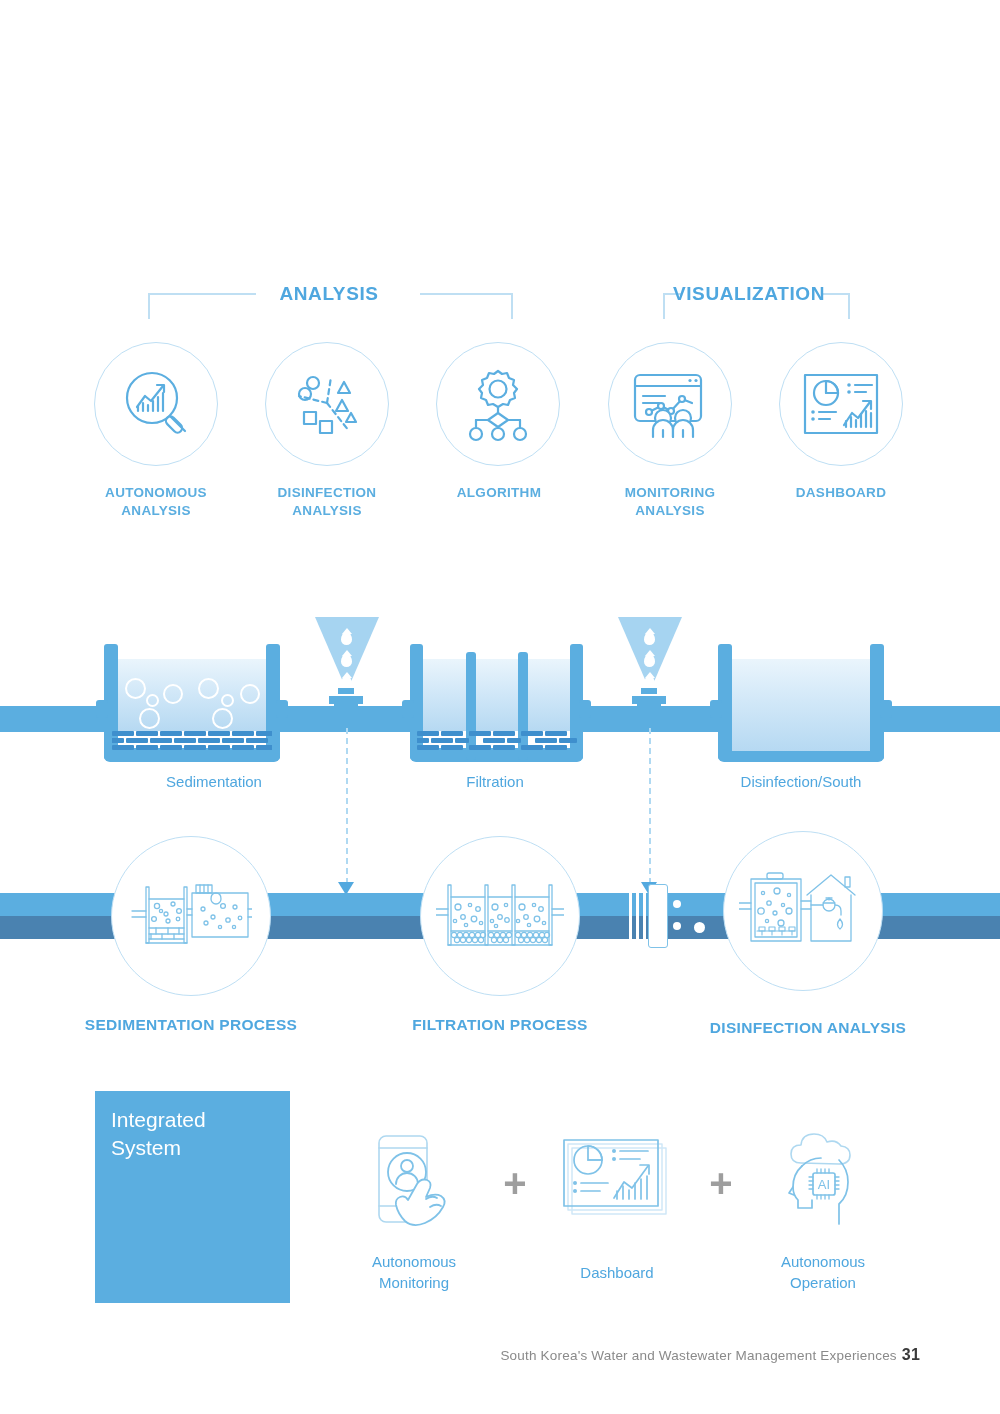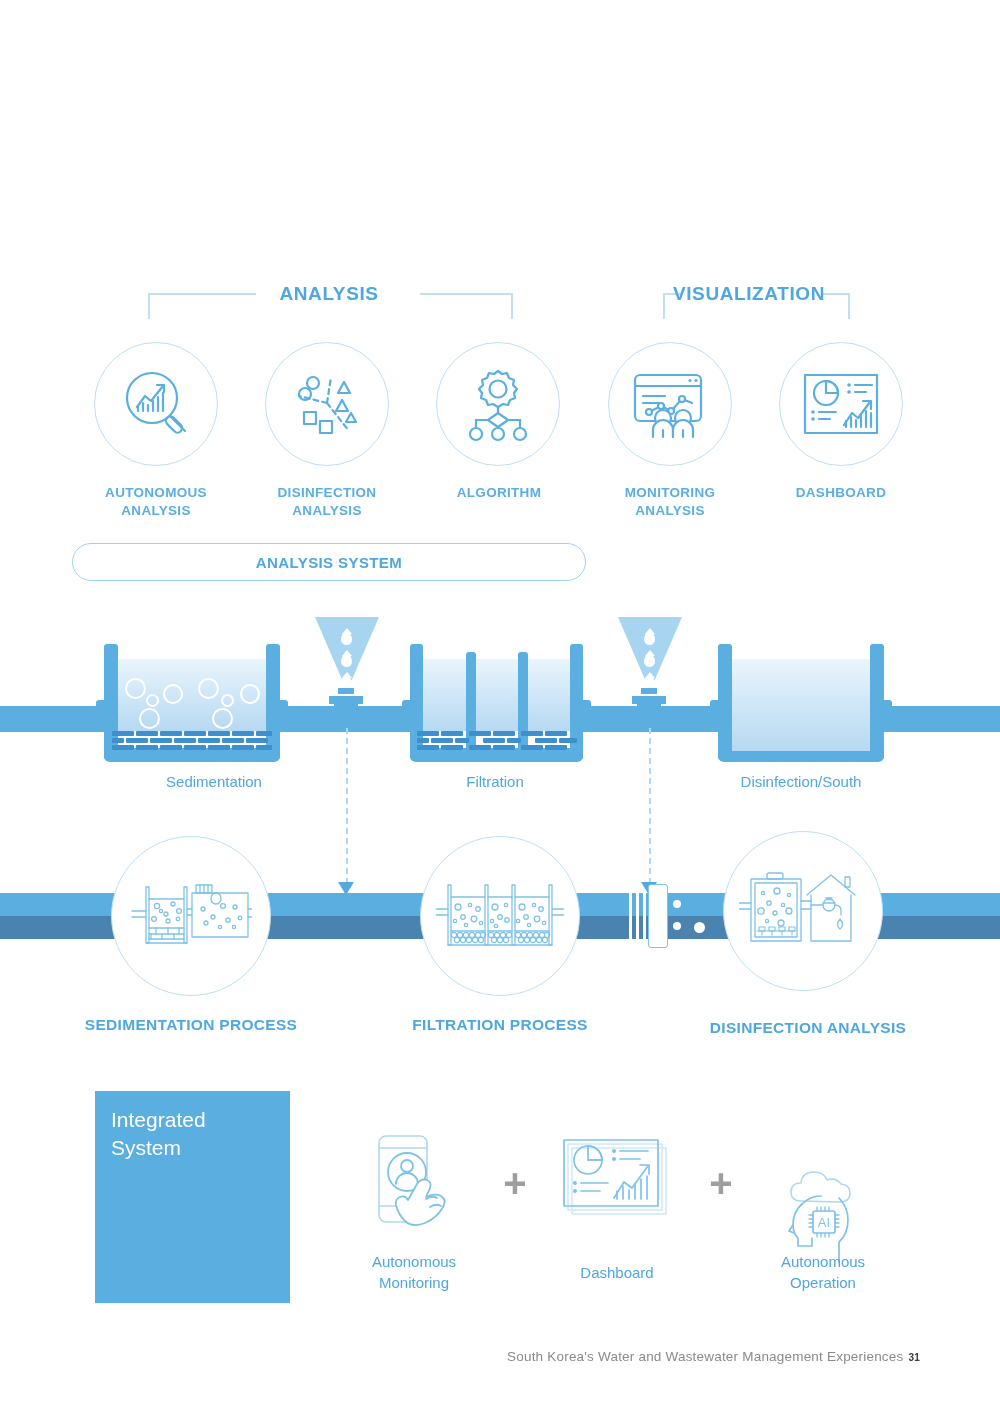--- a/index.html
+++ b/index.html
@@ -131,21 +131,21 @@
     font-family:"Liberation Sans",sans-serif;
   }
   .int-item-label span{display:block;}
 
   
   .footer{
     position:absolute;right:80px;bottom:50px;
     font-size:13.5px;color:#8A8A8A;letter-spacing:.2px;
     font-family:"Liberation Sans",sans-serif;
   }
-  .footer b{color:#3A3A3A;font-size:10px;margin-left:5px;}
+  .footer b{color:#3A3A3A;font-size:16px;margin-left:5px;}
 </style>
 </head>
 <body>
 
 <div class="page">
 
   <div class="bracket-line" style="left:148px;top:293px;width:108px;height:1.5px;"></div>
   <div class="bracket-line" style="left:420px;top:293px;width:92px;height:1.5px;"></div>
   <div class="bracket-line" style="left:148px;top:293px;width:1.5px;height:26px;"></div>
   <div class="bracket-line" style="left:511px;top:293px;width:1.5px;height:26px;"></div>
@@ -275,21 +275,20 @@
         <line x1="66" y1="58" x2="66" y2="42"></line>
         <line x1="71" y1="58" x2="71" y2="44"></line>
       </g>
     </svg>
   </div>
   <div class="icon-label" style="left:841px;top:484px;">
     <span>DASHBOARD</span>
     <span></span>
   </div>
 
-  <div class="pill" style="left:72px;top:543px;width:514px;">ANALYSIS SYSTEM</div>
 
   <div class="pipe-main" style="left:0px;top:706px;width:120px;height:26px;"></div>
   <div class="pipe-main" style="left:272px;top:706px;width:150px;height:26px;"></div>
   <div class="pipe-main" style="left:576px;top:706px;width:150px;height:26px;"></div>
   <div class="pipe-main" style="left:880px;top:706px;width:120px;height:26px;"></div>
 
   <div class="tank-wall" style="left:104px;top:644px;width:14px;height:116px;"></div>
   <div class="tank-wall" style="left:266px;top:644px;width:14px;height:116px;"></div>
   <div class="tank-wall" style="left:104px;top:748px;width:176px;height:14px;border-radius:0 0 6px 6px;"></div>
   <div class="tank-wall" style="left:96px;top:700px;width:12px;height:18px;"></div>
@@ -634,21 +633,21 @@
       </g>
     </svg>
   </div>
   <div class="int-item-label" style="left:617px;top:1262px;">
     <span>Dashboard</span>
     <span></span>
   </div>
 
   <div class="plus" style="left:721px;top:1183px;">+</div>
 
-  <div class="abs" style="left:777px;top:1168px;">
+  <div class="abs" style="left:777px;top:1130px;">
     <svg width="95" height="100" viewBox="0 0 95 100">
       <g fill="none" stroke="#AED8F0" stroke-width="1.6" stroke-linecap="round" stroke-linejoin="round">
         <path d="M24 33 q-10 0 -10 -9 q0 -9 10 -9 q1 -11 13 -11 q10 0 13 8 q9 -3 14 4 q9 1 9 9 q0 9 -11 9 z"></path>
       </g>
       <g fill="none" stroke="#7FC2E8" stroke-width="1.7" stroke-linecap="round" stroke-linejoin="round">
         <path d="M62 30 q9 9 9 22 q0 14 -9 22 v20"></path>
         <path d="M25 36 q-9 8 -9 21 q0 8 5 13 v8 h14 v-8"></path>
         <path d="M25 36 q8 -8 19 -8"></path>
         <path d="M16 57 l-4 6 l5 2"></path>
         <rect x="36" y="43" width="22" height="22" rx="2"></rect>

